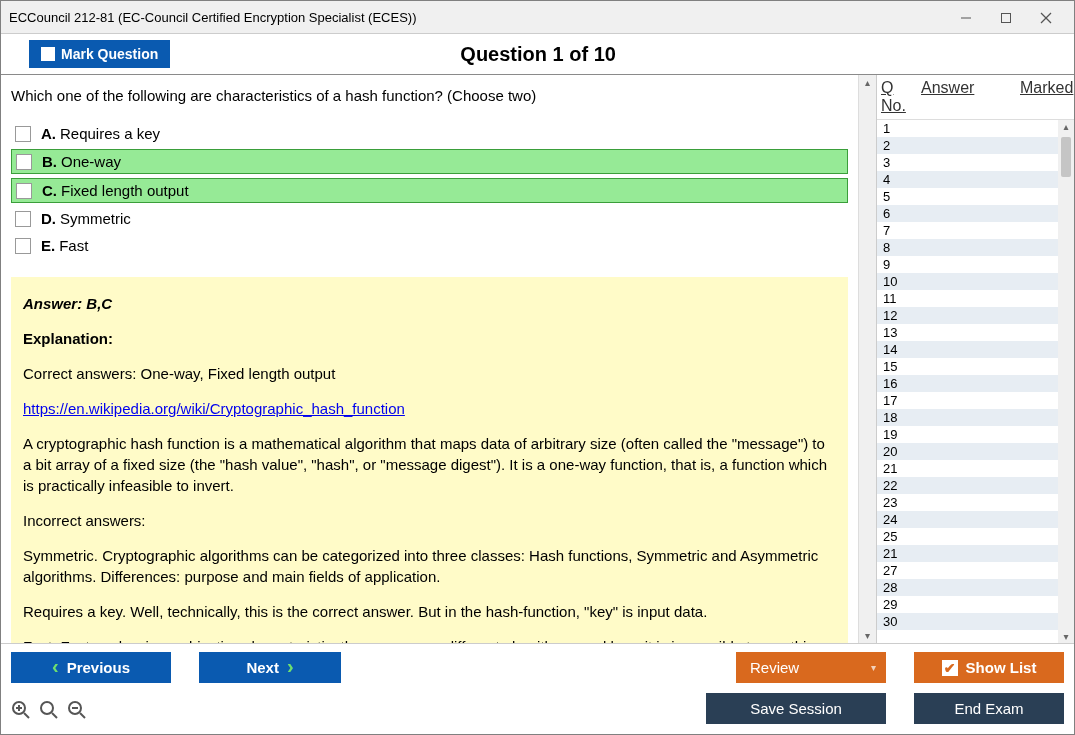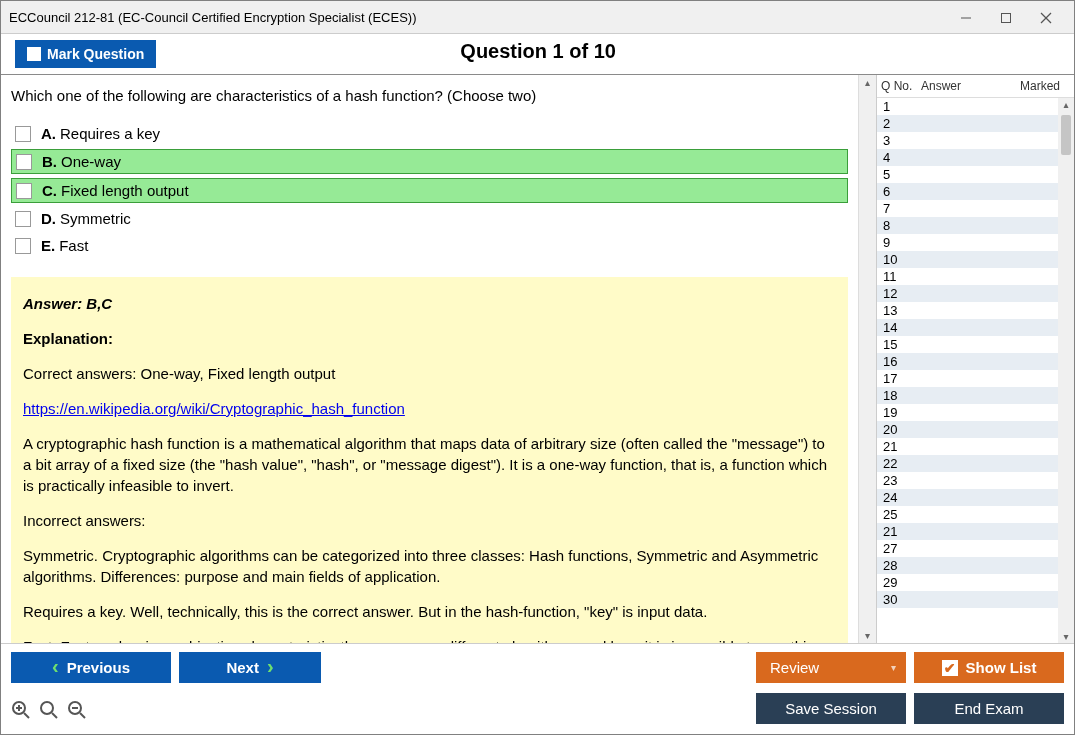--- a/index.html
+++ b/index.html
@@ -2,21 +2,21 @@
 <html><head>
 <meta charset="utf-8">
 <style>
   * { box-sizing: border-box; margin: 0; padding: 0; }
   body { font-family: Arial, Helvetica, sans-serif; font-size: 14px; background: #fff; color: #000; }
   .window { width: 1075px; height: 735px; border: 1px solid #808080; display: flex; flex-direction: column; position: relative; background: #fff; }
   .titlebar { height: 30px; background: #f0f0f0; display: flex; align-items: center; padding: 16px 8px; font-size: 13px; border-bottom: 1px solid #ccc; }
   .title-text { flex: 1; }
   .win-ctrl { width: 40px; text-align: center; color: #555; font-size: 14px; cursor: default; }
   .win-ctrl svg { display: inline-block; vertical-align: middle; }
-  .toolbar { display: flex; padding: 6px 14px; border-bottom: 1px solid #8a8a8a; }
+  .toolbar { display: flex; align-items: center; padding: 6px 28px; border-bottom: 1px solid #8a8a8a; }
   .mark-btn { background: #0a5ab0; color: #fff; font-weight: bold; padding: 6px 12px; display: flex; align-items: center; gap: 6px; font-size: 14px; cursor: pointer; }
   .mark-btn .cb { width: 14px; height: 14px; background: #fff; display: inline-block; }
   .q-title { flex: 1; text-align: center; font-size: 20px; font-weight: bold; }
   .main { flex: 1; display: flex; overflow: hidden; }
   .content-col { flex: 1; display: flex; flex-direction: column; overflow: hidden; }
   .scroll-area { flex: 1; overflow: hidden; position: relative; display:flex; }
   .scroll-content { flex:1; overflow:hidden; padding: 0; }
   .question-text { padding: 12px 10px 18px 10px; font-size: 15px; }
   .options { padding: 0 10px; }
   .option { display: flex; align-items: center; padding: 3px 4px; margin-bottom: 4px; font-size: 15px; }
@@ -25,45 +25,45 @@
   .opt-label { font-weight: bold; margin-right: 4px; }
   .answer-box { background: #fffbc8; margin: 20px 10px 0 10px; padding: 16px 12px; font-size: 15px; line-height: 1.4; }
   .answer-box p { margin-bottom: 14px; }
   .answer-box .answer-line { font-weight: bold; font-style: italic; }
   .answer-box .exp-label { font-weight: bold; }
   .answer-box a { color: #0000ee; text-decoration: underline; }
   .faux-scroll { width: 18px; background: #f0f0f0; display:flex; flex-direction:column; align-items:center; border-left:1px solid #ddd; }
   .faux-scroll .arrow { font-size:10px; color:#666; padding:2px 0; }
   .faux-scroll .track { flex:1; }
   .sidebar { width: 198px; border-left: 1px solid #ccc; display: flex; flex-direction: column; overflow: hidden;}
-  .sb-header { display: flex; font-size: 12px; color: #333; padding: 4px 4px; border-bottom: 1px solid #ddd; }
+  .sb-header { display: flex; font-size: 16px; color: #333; padding: 4px 4px; border-bottom: 1px solid #ddd; text-decoration: underline; }
   .sb-header span:nth-child(1){ width:40px; }
   .sb-header span:nth-child(2){ flex:1; }
   .sb-header span:nth-child(3){ width:50px; }
   .sb-body { flex:1; overflow:hidden; display:flex; }
   .sb-rows { flex:1; overflow:hidden;}
   .sb-row { font-size: 13px; padding: 1px 6px; }
   .sb-row.alt { background: #e7edf3; }
   .sb-scroll { width: 16px; background: #f0f0f0; display:flex; flex-direction:column; align-items:center; }
   .sb-scroll .thumb { width:10px; height:40px; background:#c5c5c5; margin-top:4px; border-radius:2px;}
   .sb-scroll .arrow { font-size:10px; color:#666; padding:1px 0;}
   .sb-scroll .track { flex:1; }
   .footer { padding: 8px 10px 10px 10px; }
-  .footer-row { display: flex; gap: 8px; margin-bottom: 10px; align-items:center; }
+  .footer-row { display: flex; gap: 28px; margin-bottom: 10px; align-items:center; }
   .btn { padding: 7px 0; color: #fff; font-weight: bold; font-size: 15px; text-align: center; cursor: pointer; display:flex; align-items:center; justify-content:center; gap:8px; }
   .btn-blue { background: #0a5ab0; }
   .btn-orange { background: #d9691e; }
   .btn-navy { background: #2a3f55; }
   .w-prev { width: 160px; }
   .w-next { width: 142px; }
   .w-show { width: 150px; }
   .w-review { width: 150px; justify-content:flex-start; padding-left:14px; position:relative; font-weight:normal;}
   .w-review .tri { position:absolute; right:10px; font-size:10px; opacity:.7;}
   .w-list { width: 150px; }
-  .w-save { width: 150px; font-weight:normal;}
+  .w-save { width: 180px; font-weight:normal;}
   .w-end { width: 150px; font-weight:normal;}
   .spacer { flex:1; }
   .chev { color: #6fe06f; font-weight:bold; }
   .chev.left::before { content:"‹"; font-size:20px; line-height:0;}
   .chev.right::before { content:"›"; font-size:20px; line-height:0;}
   .cb-white { width:14px; height:14px; background:#fff; display:inline-block;}
   .cb-checked { width:16px; height:16px; background:#fff; display:inline-flex; align-items:center; justify-content:center; color:#d9691e; font-size:14px; font-weight:bold;}
   .zoom-row { display:flex; gap:8px; align-items:center; color:#555; padding-top: 2px;}
   .zoom-row span { font-size:20px; cursor:pointer; display:inline-flex; align-items:center; }
   .zoom-row svg { display:block; }

